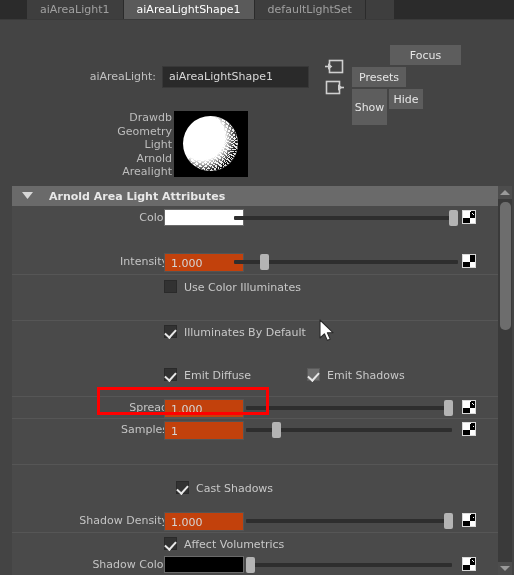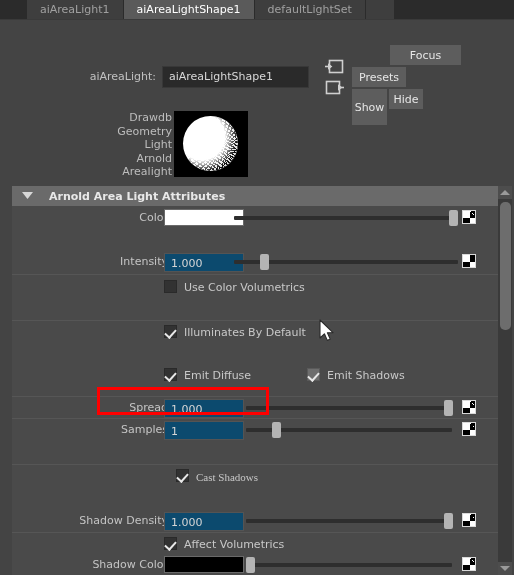--- a/index.html
+++ b/index.html
@@ -111,21 +111,21 @@
 
   .row{ position:relative; height:22px; }
   .lbl{
     position:absolute; right:0; top:0; height:22px; line-height:22px;
     text-align:right; font-size:11px; color:#c4c4c4;
     white-space:nowrap;
   }
   .lbl.dim{ color:#8f8f8f; }
   .fld{
     position:absolute; height:19px; line-height:19px;
-    background:#0c4a6e; color:#d5d5d5;
+    background:#c2410c; color:#d5d5d5;
     font-size:11px; padding:0 6px;
     border:1px solid #545454;
     cursor:text;
   }
   .fld.dim{ color:#8c8c8c; background:#4c4c4c; }
   .swatch{
     position:absolute; height:17px;
     border:1px solid #6a6a6a;
     cursor:pointer;
   }
@@ -305,21 +305,21 @@
         <div class="fld" style="left:152px; top:2px; width:80px;">10.000</div>
         <div class="track" style="left:222px; top:9px; width:224px;"></div>
         <div class="handle" style="left:352px; top:3px;"></div>
         <div class="checker" style="left:450px; top:3px;"></div>
       </div>
     </div>
 
     <div class="grp" style="height:46px; position:relative;">
       <div class="row" style="top:2px;">
         <div class="cb" style="left:152px; top:3px;"></div>
-        <div class="cbtext" style="left:172px; top:4px;">Use Color Volumetrics</div>
+        <div class="cbtext" style="left:172px; top:4px;">Use Color Illuminates</div>
       </div>
       <div class="row" style="top:23px;">
         <div class="swatch" style="left:0px; top:2px; width:80px; background:#fdeef7; border-color:#6a6a6a;"></div>
         <div class="lbl dim" style="right:330px;">Temperature</div>
         <div class="fld dim" style="left:152px; top:2px; width:80px;">6500</div>
         <div class="track dim" style="left:222px; top:9px; width:224px;"></div>
         <div class="handle dim" style="left:308px; top:3px;"></div>
         <div class="checker dim" style="left:450px; top:3px;"></div>
       </div>
     </div>
@@ -373,21 +373,21 @@
         <div class="handle" style="left:260px; top:3px;"></div>
         <div class="checker" style="left:450px; top:3px;"></div>
       </div>
       <div class="row" style="top:23px;">
         <div class="cb on" style="left:164px; top:3px;"></div>
         <div class="cbtext" style="left:184px; top:4px;">Normalize</div>
       </div>
     </div>
 
     <div class="grp" style="height:68px; position:relative;">
-      <div class="row" style="top:1px;font-family:Liberation Serif, serif;">
+      <div class="row" style="top:13px;">
         <div class="cb on" style="left:164px; top:3px;"></div>
         <div class="cbtext" style="left:184px; top:4px;">Cast Shadows</div>
       </div>
       <div class="row" style="top:23px;">
         <div class="lbl" style="right:330px;">Shadow Density</div>
         <div class="fld" style="left:152px; top:2px; width:80px;">1.000</div>
         <div class="track" style="left:234px; top:9px; width:206px;"></div>
         <div class="handle" style="left:432px; top:3px;"></div>
         <div class="checker" style="left:450px; top:3px;"></div>
       </div>

